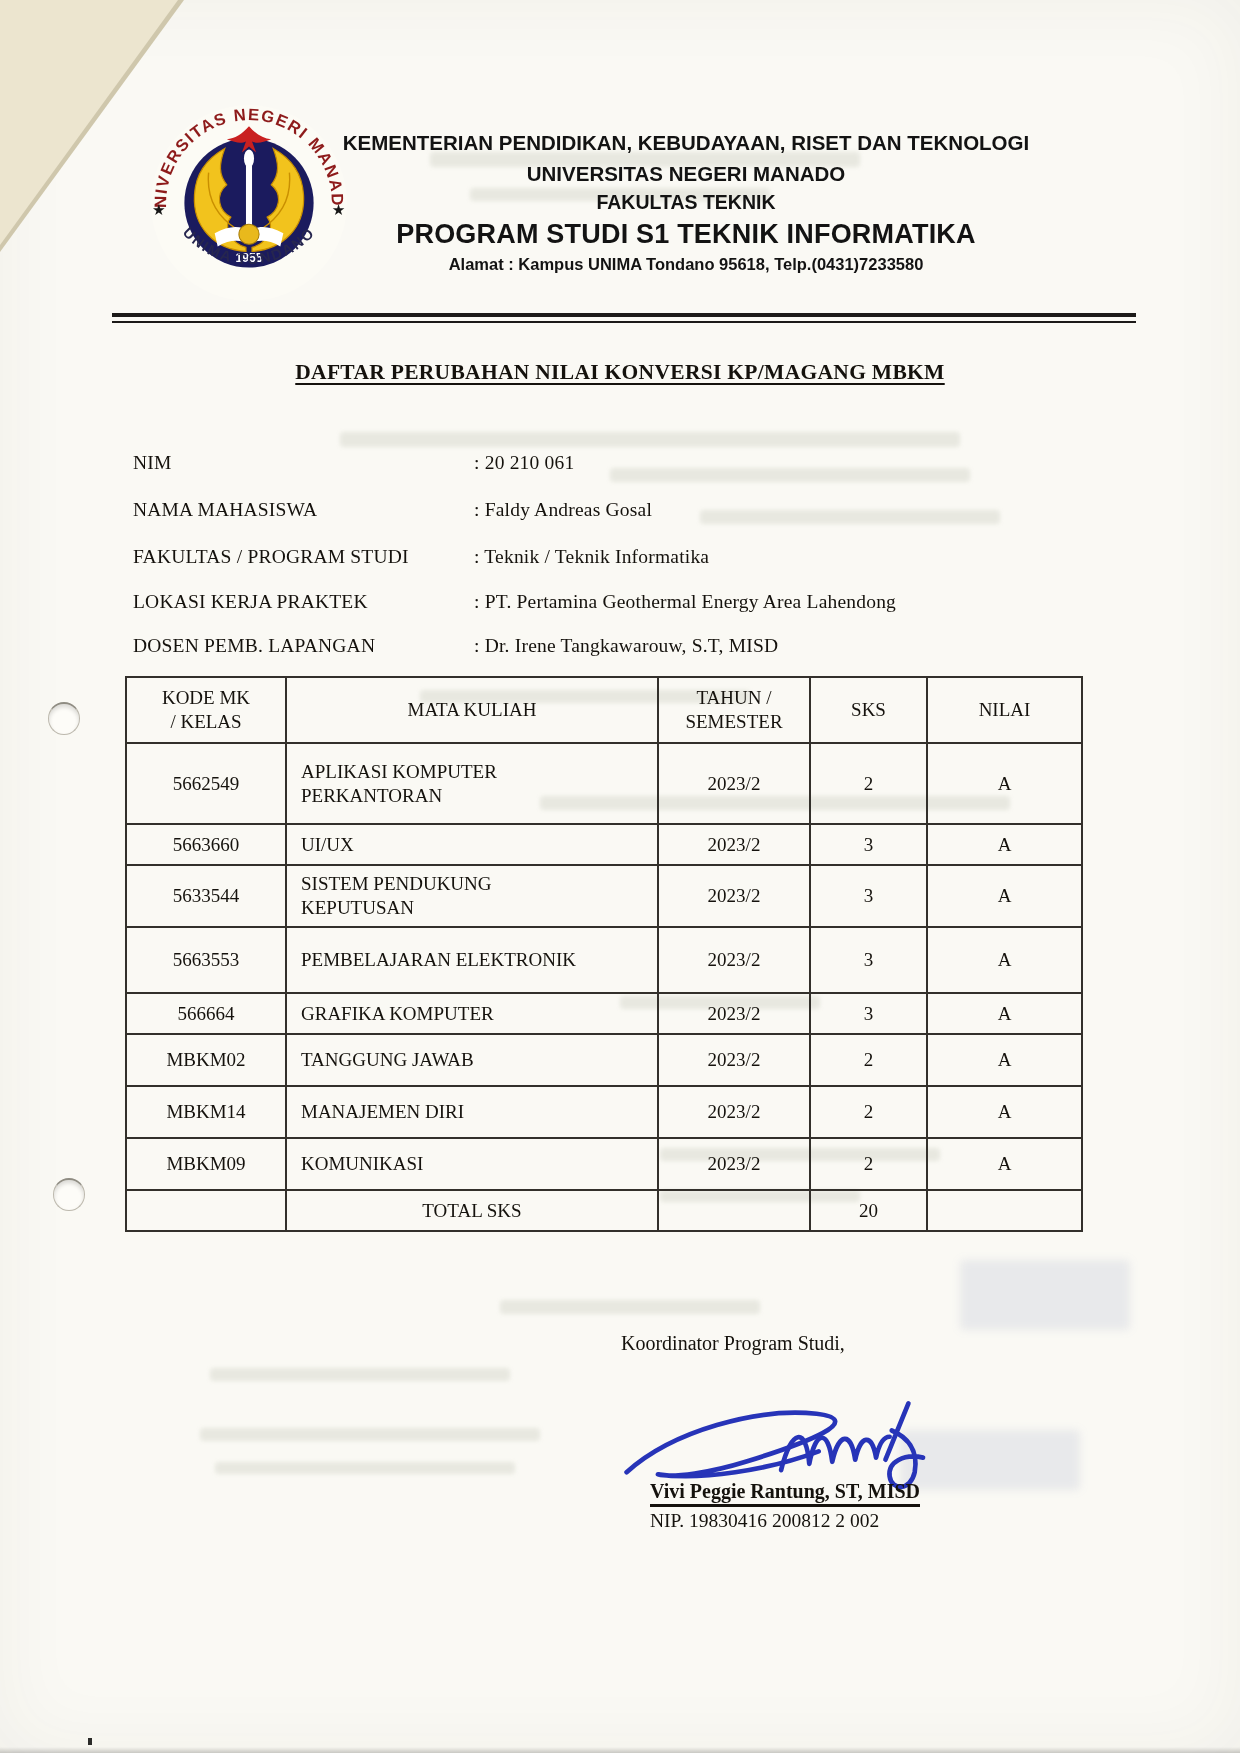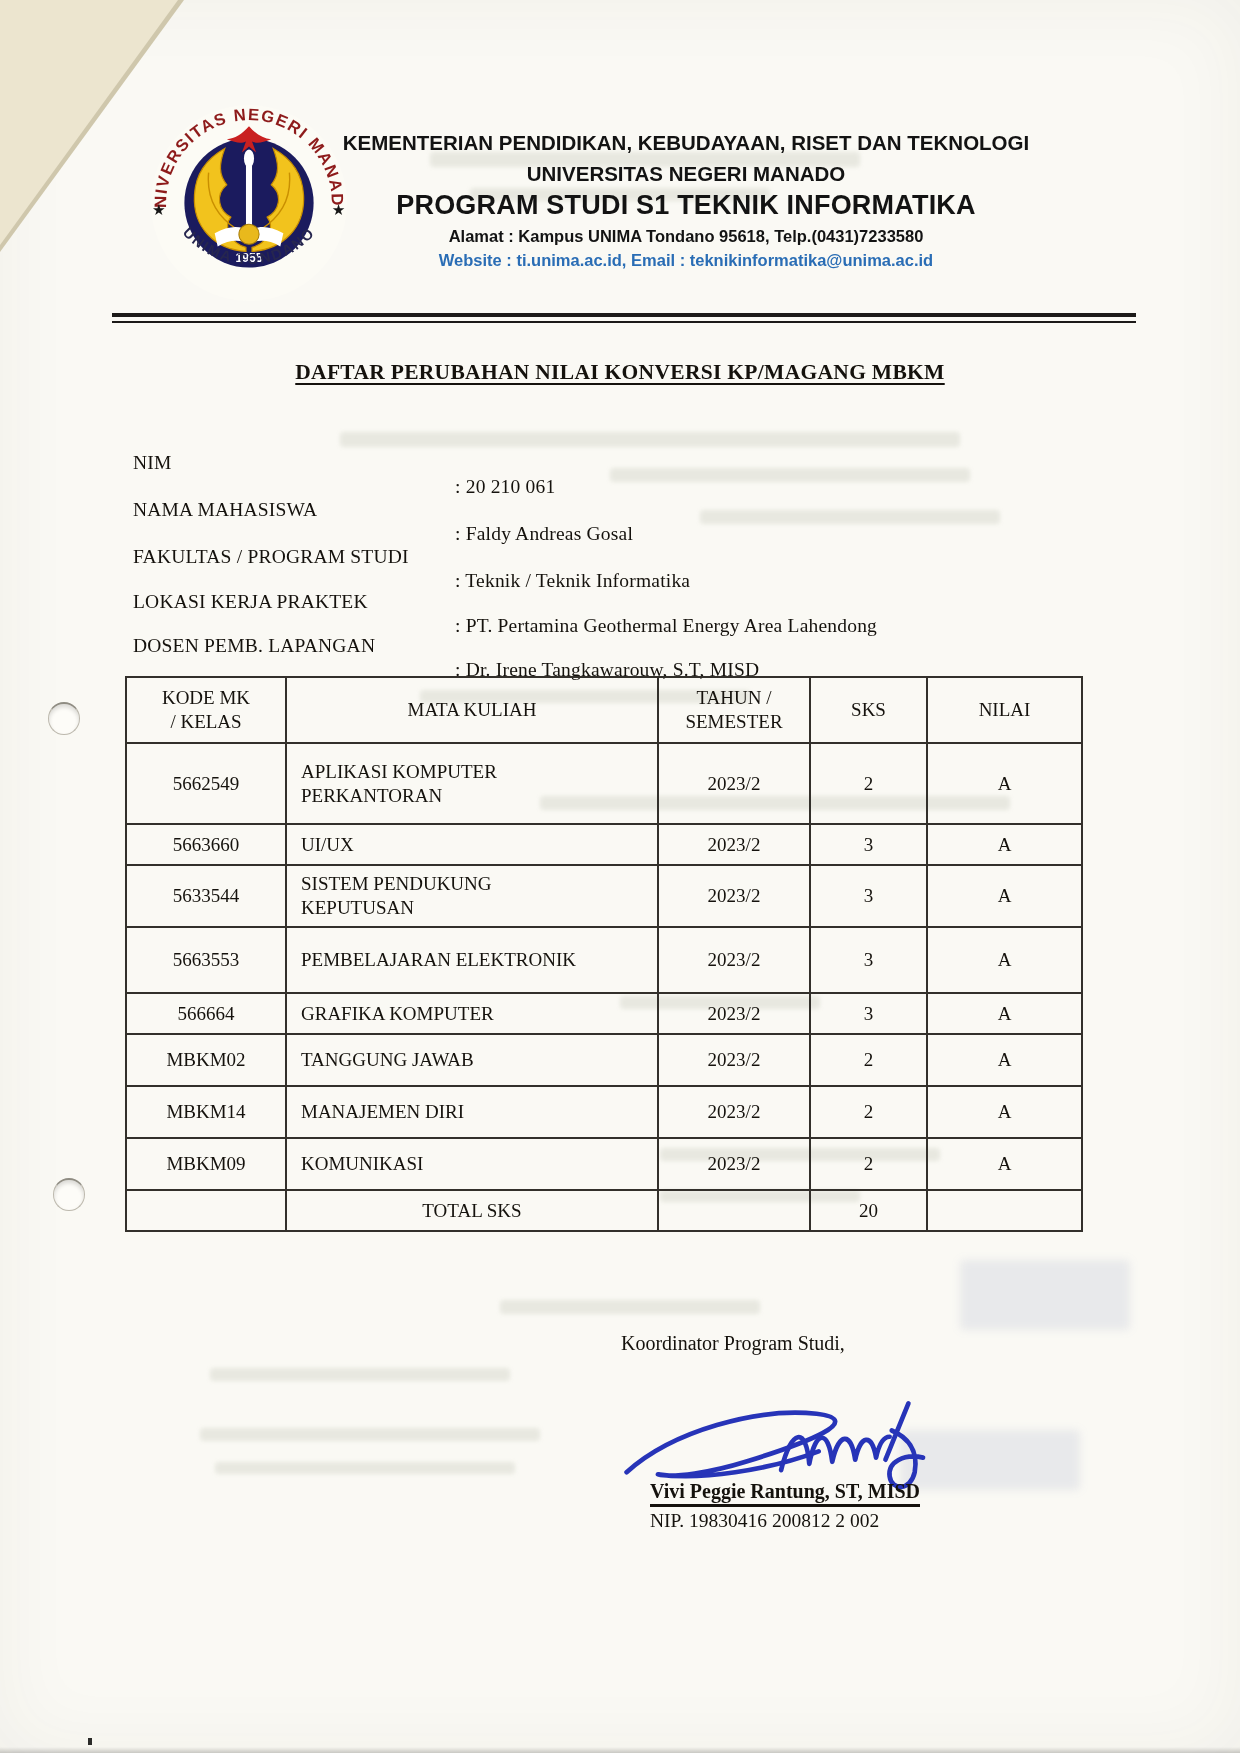--- a/index.html
+++ b/index.html
@@ -38,21 +38,21 @@
   .hdr .l6{font-size:16.5px;font-weight:bold;line-height:1.4;color:#2A6DB5;}
   .rule-thick{position:absolute;left:112px;top:313px;width:1024px;height:4px;background:#1c1a18;}
   .rule-thin{position:absolute;left:112px;top:321px;width:1024px;height:2px;background:#1c1a18;}
   
   .doc-title{position:absolute;left:120px;top:360px;width:1000px;text-align:center;
     font-size:21.5px;font-weight:bold;letter-spacing:.3px;
     text-decoration:underline;text-underline-offset:4px;color:#15120d;}
   
   .info-row{position:absolute;left:133px;width:940px;font-size:19.5px;color:#15120d;}
   .info-row .lbl{position:absolute;left:0;top:0;letter-spacing:.2px;}
-  .info-row .val{position:absolute;left:322px;top:0;letter-spacing:.2px;margin-top:24px;}
+  .info-row .val{position:absolute;left:341px;top:0;letter-spacing:.2px;}
   
   .grade-table{position:absolute;left:125px;top:676px;width:956px;
     border-collapse:collapse;table-layout:fixed;font-size:19px;color:#15120d;}
   .grade-table td,.grade-table th{border:2px solid #33302b;font-weight:normal;
     text-align:center;vertical-align:middle;padding:2px 6px;background:transparent;}
   .grade-table col.c-kode{width:160px;}
   .grade-table col.c-mk{width:372px;}
   .grade-table col.c-tahun{width:152px;}
   .grade-table col.c-sks{width:117px;}
   .grade-table col.c-nilai{width:155px;}
@@ -132,23 +132,23 @@
     <text x="4" y="112" font-size="15" fill="#161616">★</text>
     <text x="182" y="112" font-size="15" fill="#161616">★</text>
     <text font-family="Liberation Sans, sans-serif" font-size="14.5" font-weight="bold" fill="#26264F" letter-spacing="2">
       <textPath href="#arcBot" startOffset="50%" text-anchor="middle">UNIMA TONDANO</textPath>
     </text>
   </svg>
 
   <div class="hdr">
     <div class="l1">KEMENTERIAN PENDIDIKAN, KEBUDAYAAN, RISET DAN TEKNOLOGI</div>
     <div class="l2">UNIVERSITAS NEGERI MANADO</div>
+    <div class="l3">FAKULTAS TEKNIK</div>
     <div class="l4">PROGRAM STUDI S1 TEKNIK INFORMATIKA</div>
     <div class="l5">Alamat : Kampus UNIMA Tondano 95618, Telp.(0431)7233580</div>
-    <div class="l6">Website : ti.unima.ac.id, Email : teknikinformatika@unima.ac.id</div>
   </div>
   <div class="rule-thick"></div>
   <div class="rule-thin"></div>
 
   <div class="doc-title">DAFTAR PERUBAHAN NILAI KONVERSI KP/MAGANG MBKM</div>
 
   <div class="info-row" style="top:452px;">
     <span class="lbl">NIM</span>
     <span class="val">: 20 210 061</span>
   </div>

